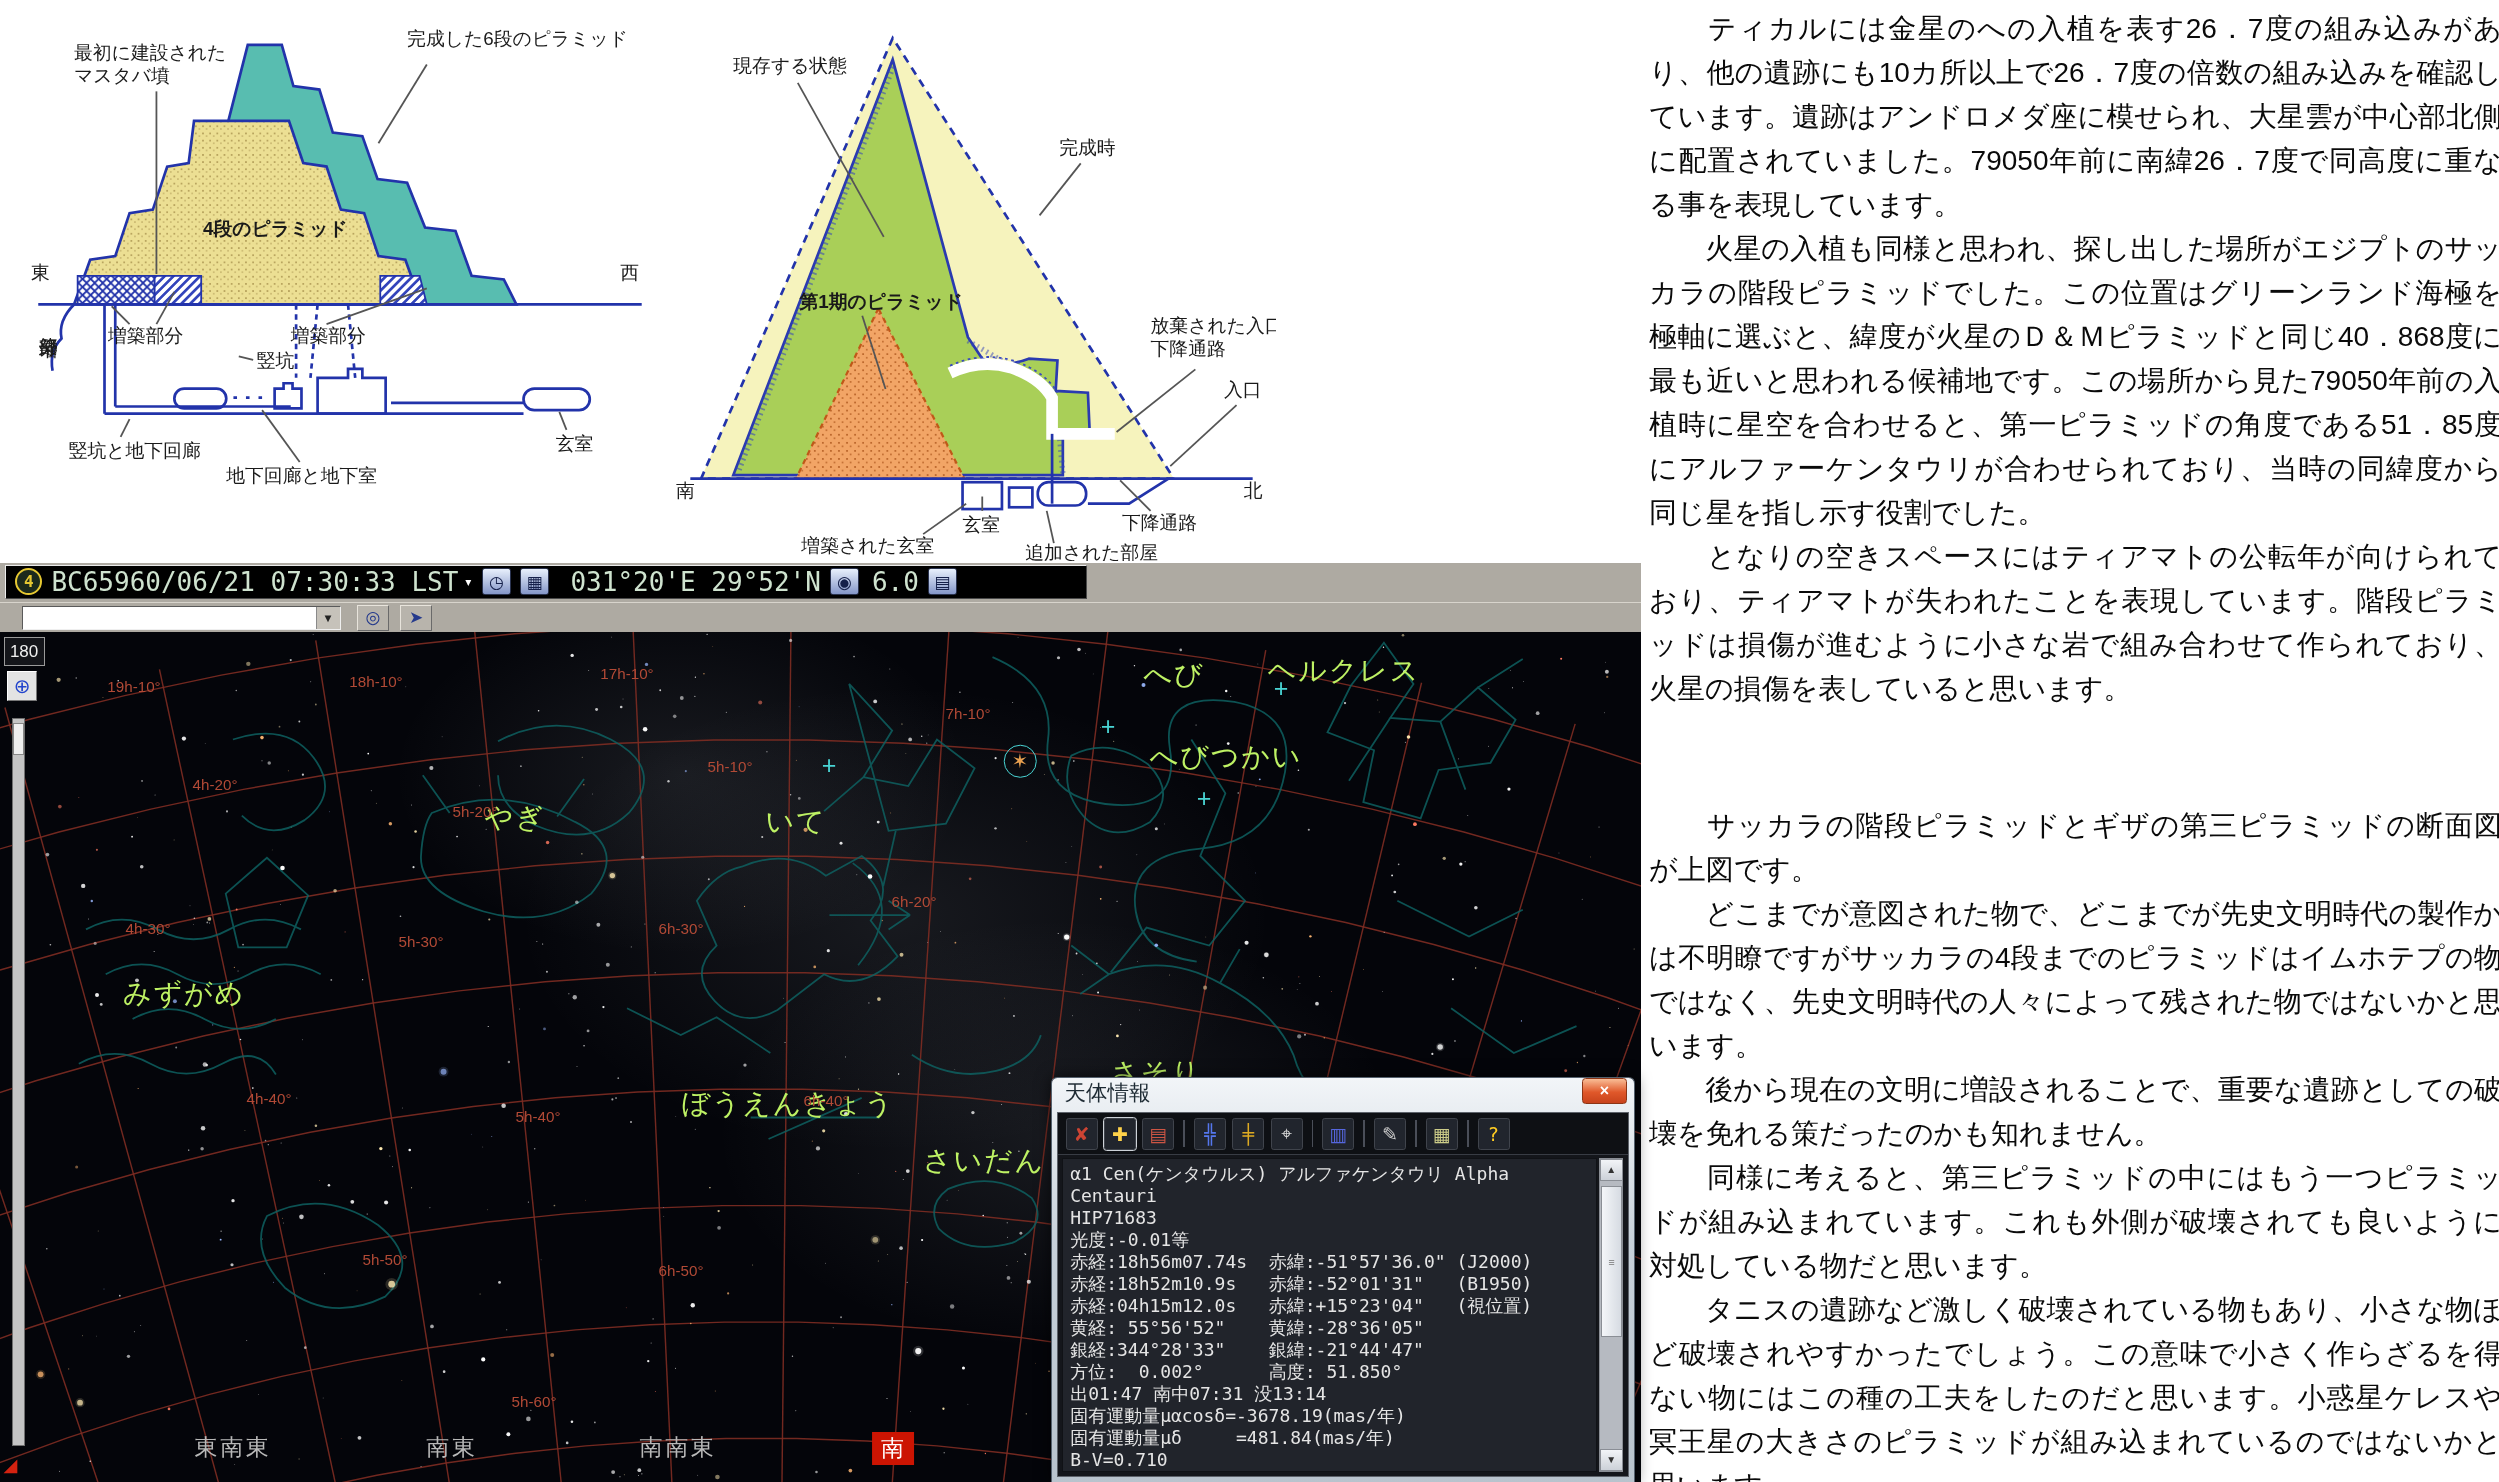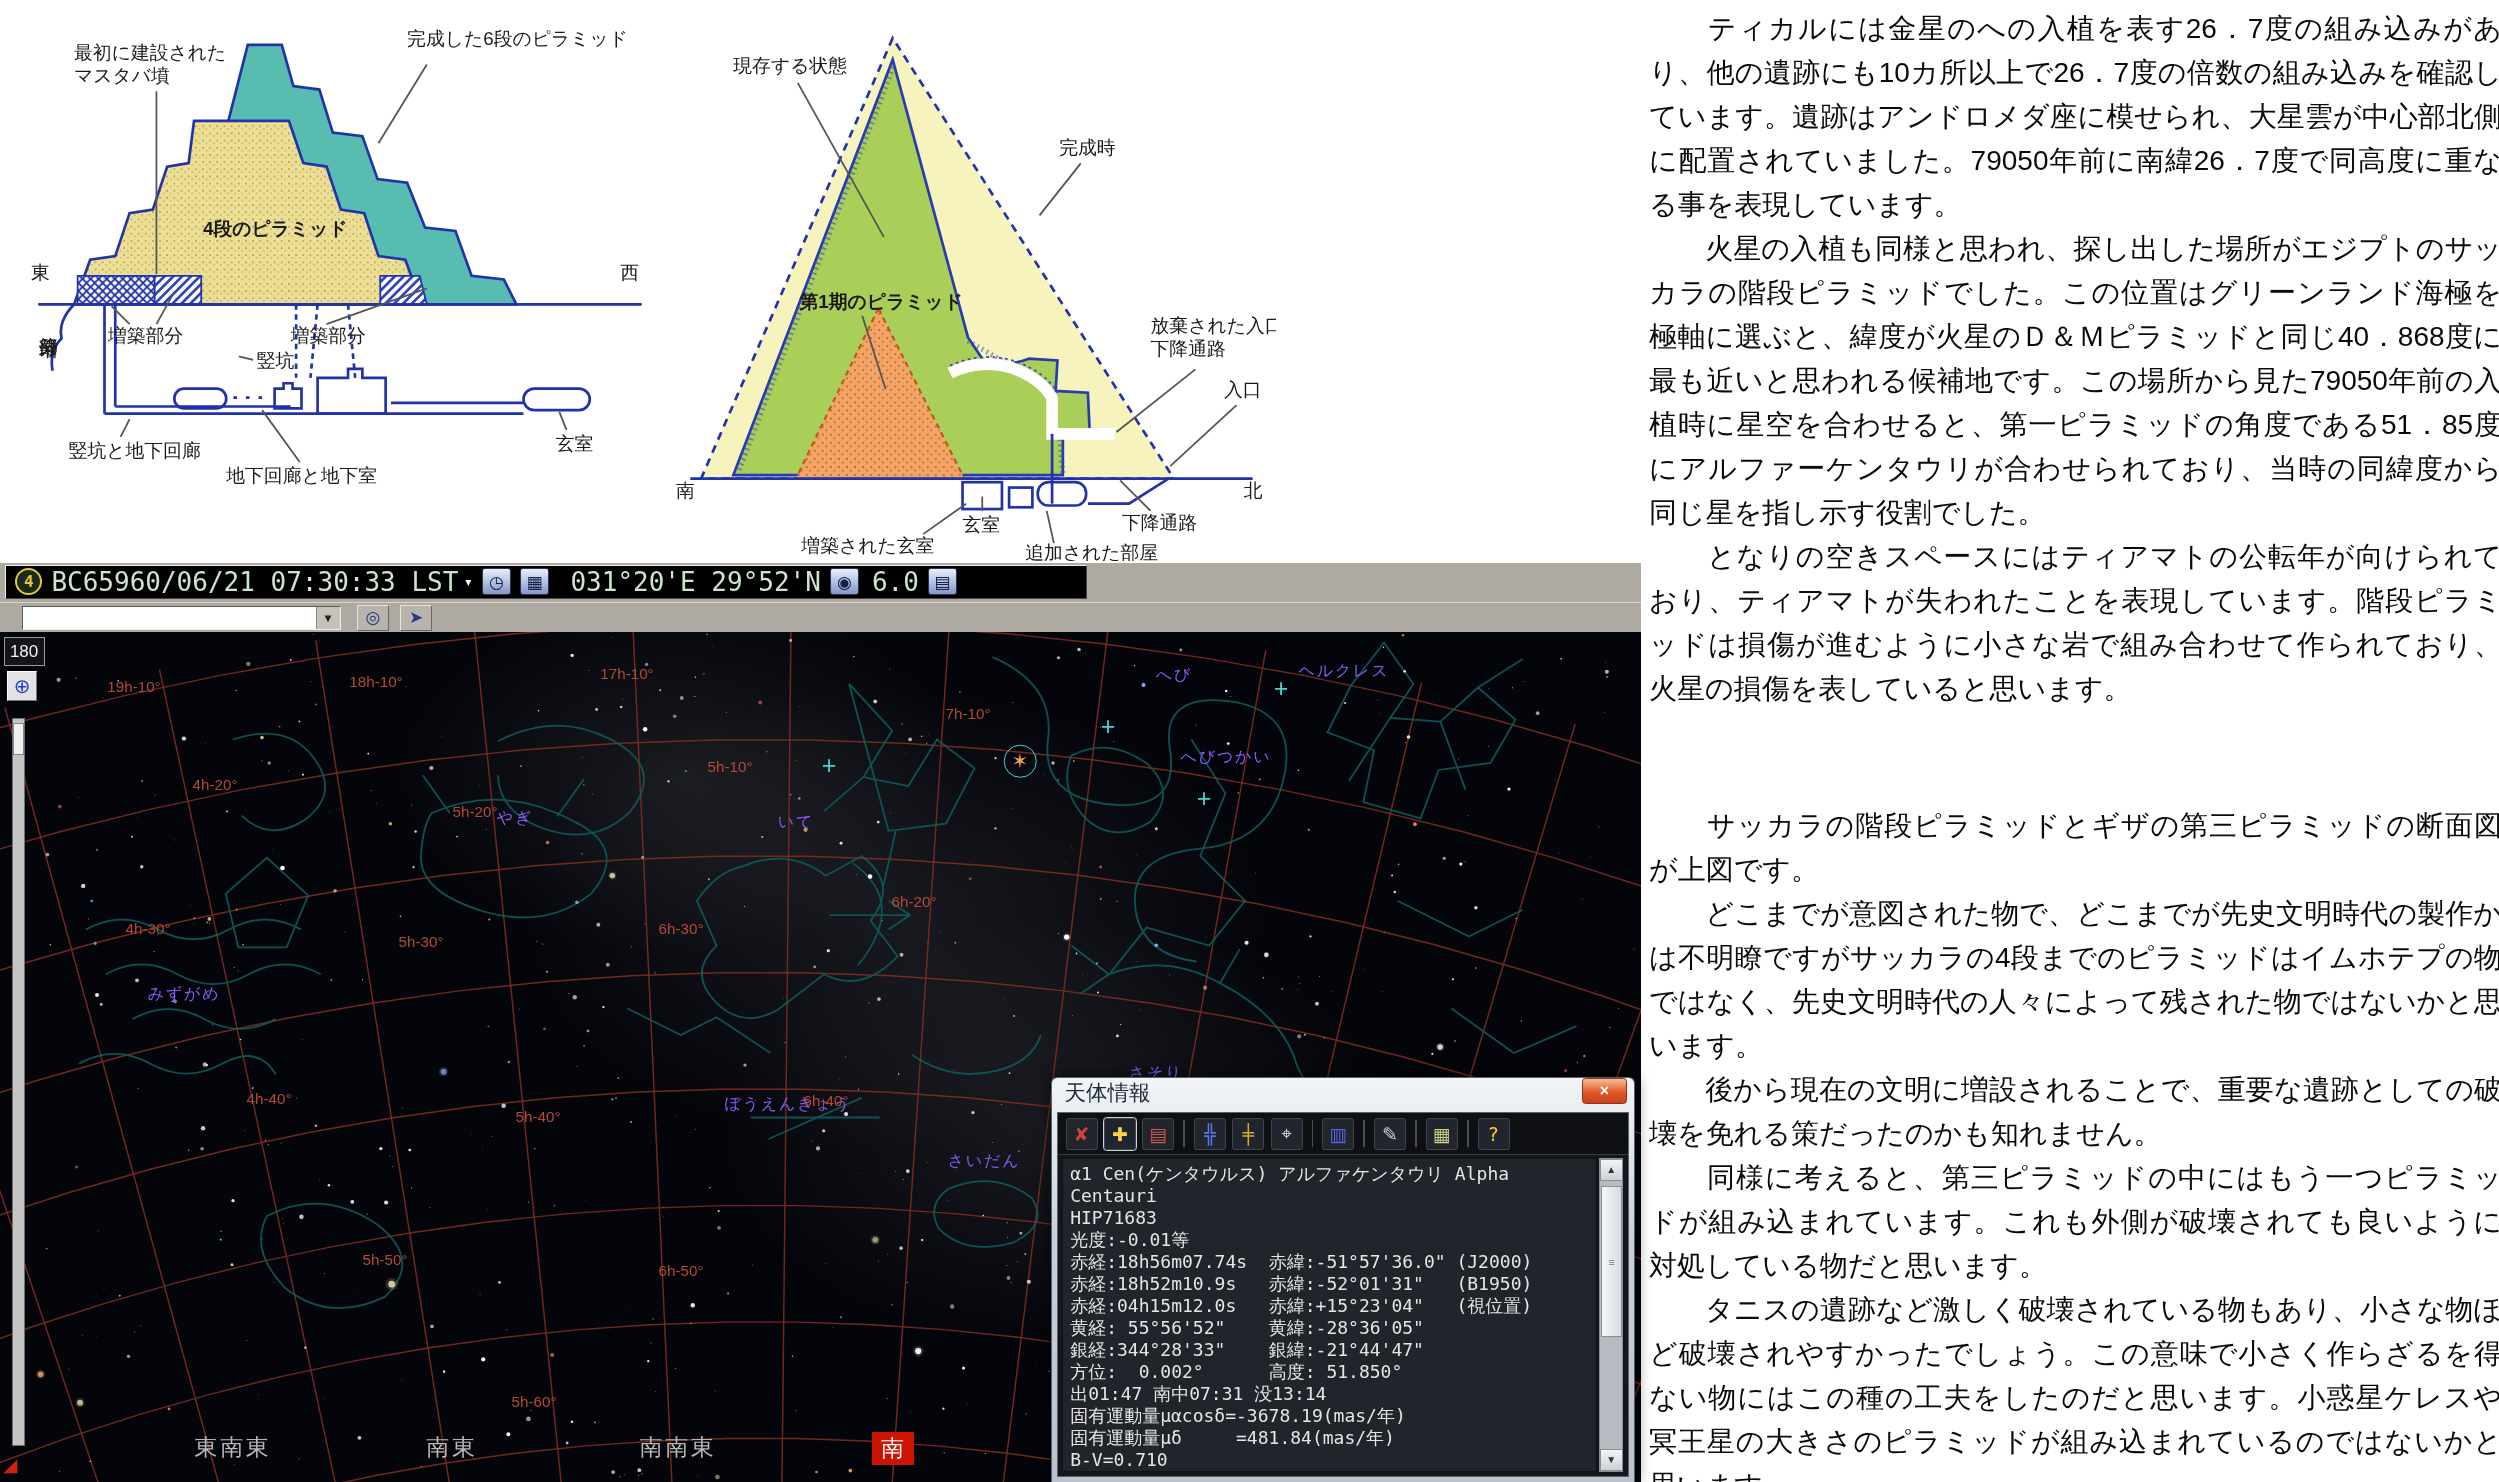--- a/index.html
+++ b/index.html
@@ -33,21 +33,21 @@
             border:1.8px solid;border-color:#5a5a5a #efefef #efefef #5a5a5a;box-sizing:border-box;display:flex}
   #combo-value{flex:1;font-size:16px;line-height:20.6px;padding-left:5.4px;color:#222}
   #combo-btn{width:23px;background:#c6c2ba;border-left:0.9px solid #8a8a8a;display:flex;align-items:center;justify-content:center;font-size:11.6px;color:#222}
   .toolbtn{position:absolute;top:1.8px;width:32px;height:26px;background:#b8b4ac;
            border:1.8px solid;border-color:#e8e4dc #6a6a6a #6a6a6a #e8e4dc;box-sizing:border-box;
            display:flex;align-items:center;justify-content:center;font-size:17px;color:#253a8c}
 
   
   #chart{position:absolute;left:0;top:69px;width:1641px;height:851px;background:#04050a;overflow:hidden}
   #sky-svg{position:absolute;left:0;top:0}
-  .const-label{position:absolute;color:#8b5cf6;font-size:16px;letter-spacing:1.8px;transform:translate(-50%,-50%);white-space:nowrap}
+  .const-label{position:absolute;color:#bef264;font-size:28px;letter-spacing:1.8px;transform:translate(-50%,-50%);white-space:nowrap}
   .grid-label{position:absolute;color:#b24a36;font-size:15.2px;transform:translate(-50%,-50%);white-space:nowrap}
   .dir-label{position:absolute;top:800px;color:#b8b8b8;font-size:23px;letter-spacing:2.7px;transform:translateX(-50%);white-space:nowrap}
   .dir-south{background:#cc1402;color:#fff;padding:0.9px 9px;letter-spacing:0.9px}
   .sky-marker{position:absolute;color:#49d4d4;font-size:25px;transform:translate(-50%,-50%);line-height:1}
   .sky-target{position:absolute;width:30.5px;height:30.5px;border:1.8px solid #49d4d4;border-radius:50%;transform:translate(-50%,-50%);
               display:flex;align-items:center;justify-content:center;color:#e8a050;font-size:20px}
   #fovbox{position:absolute;left:3.6px;top:5.4px;width:39px;height:27px;border:0.9px solid #9a9a9a;background:#14151a;
           color:#f0f0f0;font-size:17px;display:flex;align-items:center;justify-content:center}
   #zoombtn{position:absolute;left:7.2px;top:39px;width:30px;height:30px;background:#e3e3e3;
            border:1.8px solid;border-color:#fff #777 #777 #fff;box-sizing:border-box;

